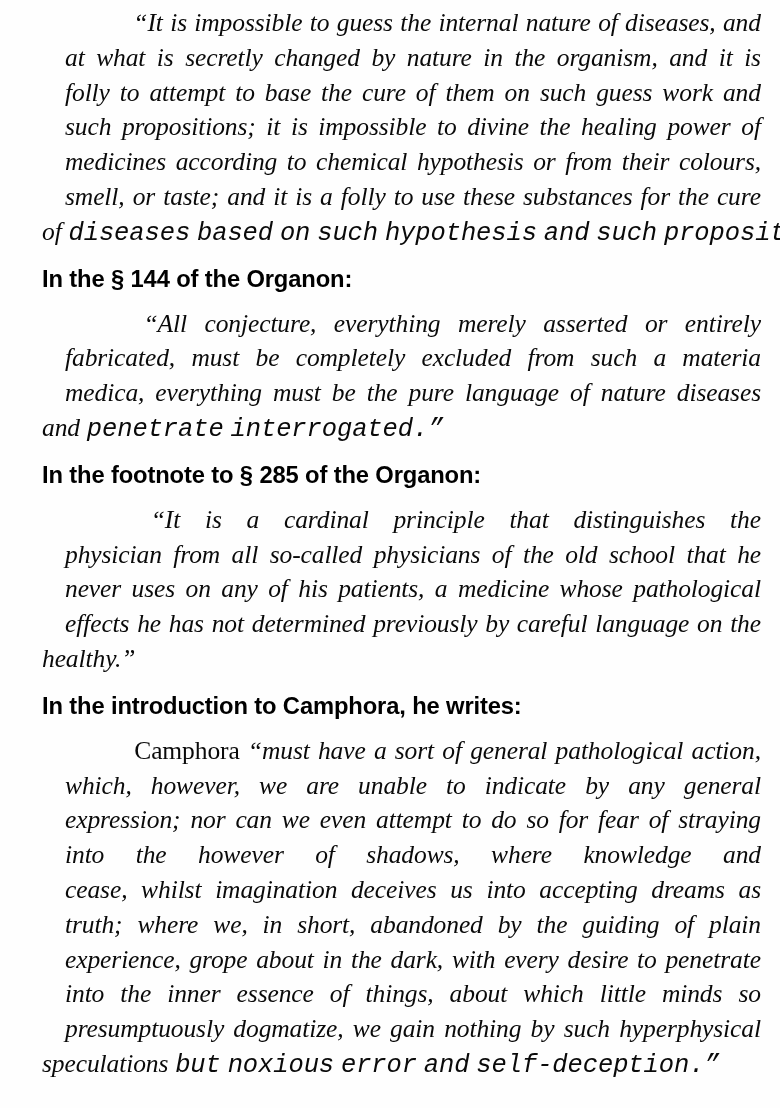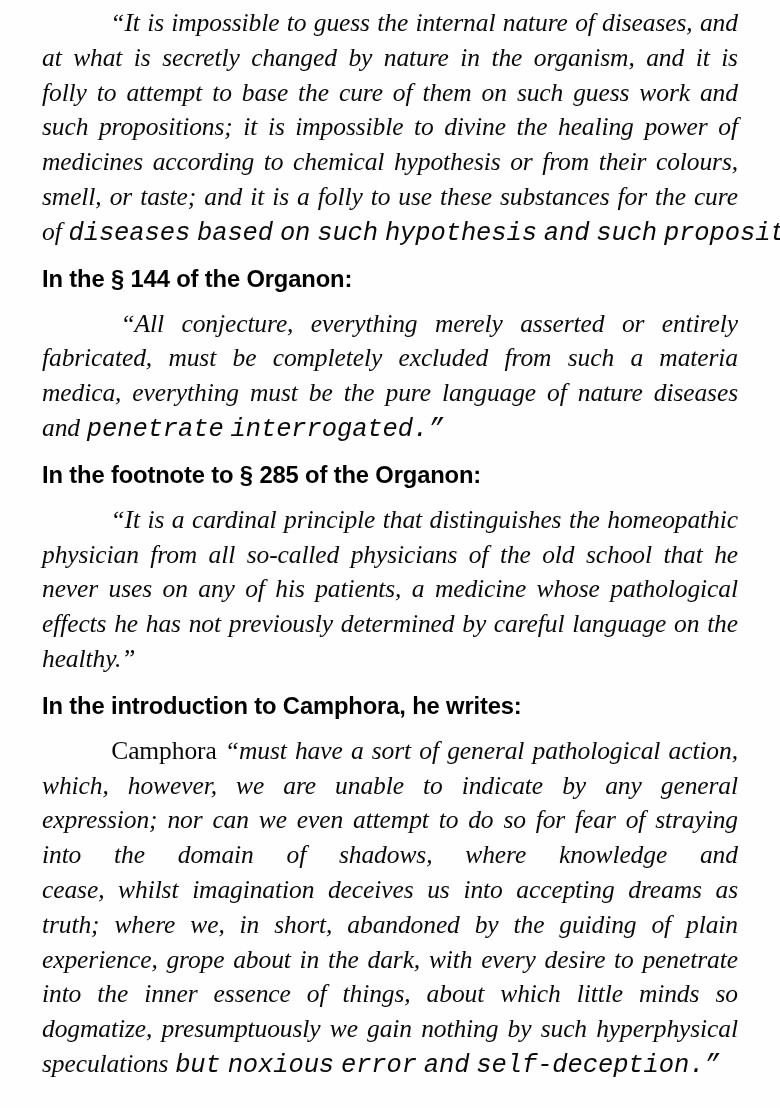--- a/index.html
+++ b/index.html
@@ -37,20 +37,21 @@
   .ln {
     display: flex;
     width: 696px;
     white-space: pre;
     height: 34.8px;
     align-items: baseline;
   }
   
   .ln.just {
     justify-content: space-between;
+    margin-left: 23px;
   }
   
   .ln.last {
     justify-content: flex-start;
   }
   .ln.last .w + .w {
     margin-left: 0;
     font-family: Liberation Mono, monospace;
   }
   .ln.last .w {
@@ -109,35 +110,35 @@
       <div class="quote-block">
         <div class="ln just"><span class="indent"></span><span class="w">“All</span><span class="w">conjecture,</span><span class="w">everything</span><span class="w">merely</span><span class="w">asserted</span><span class="w">or</span><span class="w">entirely</span></div>
         <div class="ln just"><span class="w">fabricated,</span><span class="w">must</span><span class="w">be</span><span class="w">completely</span><span class="w">excluded</span><span class="w">from</span><span class="w">such</span><span class="w">a</span><span class="w">materia</span></div>
         <div class="ln just"><span class="w">medica,</span><span class="w">everything</span><span class="w">must</span><span class="w">be</span><span class="w">the</span><span class="w">pure</span><span class="w">language</span><span class="w">of</span><span class="w">nature</span><span class="w">diseases</span></div>
         <div class="ln last"><span class="w">and</span><span class="w">penetrate</span><span class="w">interrogated.”</span></div>
       </div>
       <div class="sp-after-para"></div>
       <div class="heading">In the footnote to § 285 of the Organon:</div>
       <div class="sp-after-head"></div>
       <div class="quote-block">
-        <div class="ln just"><span class="indent"></span><span class="w">“It</span><span class="w">is</span><span class="w">a</span><span class="w">cardinal</span><span class="w">principle</span><span class="w">that</span><span class="w">distinguishes</span><span class="w">the</span><span class="w">homeopathic</span></div>
+        <div class="ln just"><span class="indent"></span><span class="w">“It</span><span class="w">is</span><span class="w">a</span><span class="w">cardinal</span><span class="w">principle</span><span class="w">that</span><span class="w">distinguishes</span><span class="w">the</span></div>
         <div class="ln just"><span class="w">physician</span><span class="w">from</span><span class="w">all</span><span class="w">so-called</span><span class="w">physicians</span><span class="w">of</span><span class="w">the</span><span class="w">old</span><span class="w">school</span><span class="w">that</span><span class="w">he</span></div>
         <div class="ln just"><span class="w">never</span><span class="w">uses</span><span class="w">on</span><span class="w">any</span><span class="w">of</span><span class="w">his</span><span class="w">patients,</span><span class="w">a</span><span class="w">medicine</span><span class="w">whose</span><span class="w">pathological</span></div>
-        <div class="ln just"><span class="w">effects</span><span class="w">he</span><span class="w">has</span><span class="w">not</span><span class="w">previously</span><span class="w">determined</span><span class="w">by</span><span class="w">careful</span><span class="w">language</span><span class="w">on</span><span class="w">the</span></div>
+        <div class="ln just"><span class="w">effects</span><span class="w">he</span><span class="w">has</span><span class="w">not</span><span class="w">determined</span><span class="w">previously</span><span class="w">by</span><span class="w">careful</span><span class="w">language</span><span class="w">on</span><span class="w">the</span></div>
         <div class="ln last"><span class="w">healthy.”</span></div>
       </div>
       <div class="sp-after-para"></div>
       <div class="heading">In the introduction to Camphora, he writes:</div>
       <div class="sp-after-head"></div>
       <div class="quote-block">
         <div class="ln just"><span class="indent"></span><span class="w bold-serif">Camphora</span><span class="w">“must</span><span class="w">have</span><span class="w">a</span><span class="w">sort</span><span class="w">of</span><span class="w">general</span><span class="w">pathological</span><span class="w">action,</span></div>
         <div class="ln just"><span class="w">which,</span><span class="w">however,</span><span class="w">we</span><span class="w">are</span><span class="w">unable</span><span class="w">to</span><span class="w">indicate</span><span class="w">by</span><span class="w">any</span><span class="w">general</span></div>
         <div class="ln just"><span class="w">expression;</span><span class="w">nor</span><span class="w">can</span><span class="w">we</span><span class="w">even</span><span class="w">attempt</span><span class="w">to</span><span class="w">do</span><span class="w">so</span><span class="w">for</span><span class="w">fear</span><span class="w">of</span><span class="w">straying</span></div>
-        <div class="ln just"><span class="w">into</span><span class="w">the</span><span class="w">domain</span><span class="w">of</span><span class="w">shadows,</span><span class="w">where</span><span class="w">knowledge</span><span class="w">and</span></div>
+        <div class="ln just"><span class="w">into</span><span class="w">the</span><span class="w">however</span><span class="w">of</span><span class="w">shadows,</span><span class="w">where</span><span class="w">knowledge</span><span class="w">and</span></div>
         <div class="ln just"><span class="w">cease,</span><span class="w">whilst</span><span class="w">imagination</span><span class="w">deceives</span><span class="w">us</span><span class="w">into</span><span class="w">accepting</span><span class="w">dreams</span><span class="w">as</span></div>
         <div class="ln just"><span class="w">truth;</span><span class="w">where</span><span class="w">we,</span><span class="w">in</span><span class="w">short,</span><span class="w">abandoned</span><span class="w">by</span><span class="w">the</span><span class="w">guiding</span><span class="w">of</span><span class="w">plain</span></div>
         <div class="ln just"><span class="w">experience,</span><span class="w">grope</span><span class="w">about</span><span class="w">in</span><span class="w">the</span><span class="w">dark,</span><span class="w">with</span><span class="w">every</span><span class="w">desire</span><span class="w">to</span><span class="w">penetrate</span></div>
         <div class="ln just"><span class="w">into</span><span class="w">the</span><span class="w">inner</span><span class="w">essence</span><span class="w">of</span><span class="w">things,</span><span class="w">about</span><span class="w">which</span><span class="w">little</span><span class="w">minds</span><span class="w">so</span></div>
-        <div class="ln just"><span class="w">dogmatize,</span><span class="w">presumptuously</span><span class="w">we</span><span class="w">gain</span><span class="w">nothing</span><span class="w">by</span><span class="w">such</span><span class="w">hyperphysical</span></div>
+        <div class="ln just"><span class="w">presumptuously</span><span class="w">dogmatize,</span><span class="w">we</span><span class="w">gain</span><span class="w">nothing</span><span class="w">by</span><span class="w">such</span><span class="w">hyperphysical</span></div>
         <div class="ln last"><span class="w">speculations</span><span class="w">but</span><span class="w">noxious</span><span class="w">error</span><span class="w">and</span><span class="w">self-deception.”</span></div>
       </div>
     </div>
 </div>
 
 </body></html>

